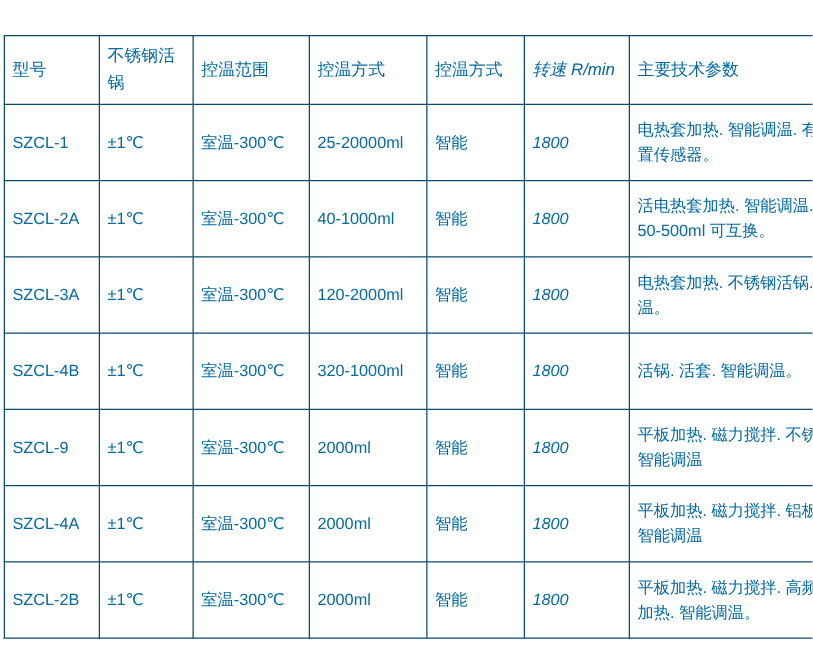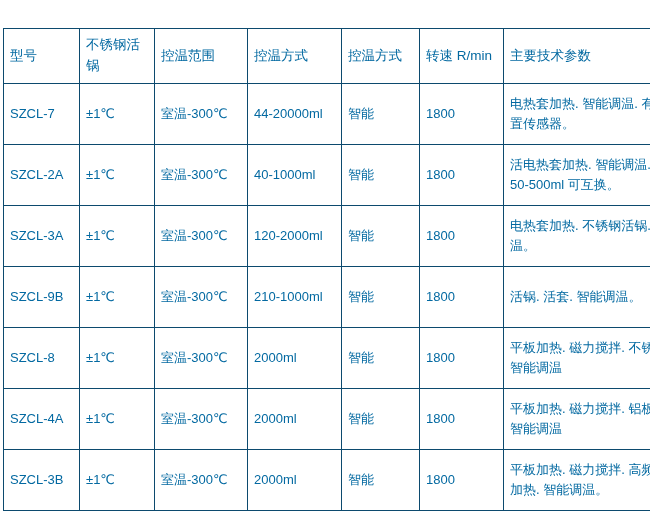--- a/index.html
+++ b/index.html
@@ -40,21 +40,21 @@
     padding-bottom: 4px;
   }
   tr.body-row td {
     height: 52px;
   }
   td.c-model      { width: 64px; }
   td.c-accuracy   { width: 63px; }
   td.c-range      { width: 81px; border-radius: 26px; }
   td.c-capacity   { width: 82px; }
   td.c-mode       { width: 66px; }
-  td.c-speed      { width: 72px; }
+  td.c-speed      { width: 72px; font-style: italic; }
   td.c-params     { width: 216px; }
 
   td.c-params {
     padding-left: 7px;
   }
   .params-line {
     display: block;
   }
 </style>
 </head>
@@ -67,24 +67,24 @@
         <td class="c-model">型号</td>
         <td class="c-accuracy">不锈钢活锅</td>
         <td class="c-range">控温范围</td>
         <td class="c-capacity">控温方式</td>
         <td class="c-mode">控温方式</td>
         <td class="c-speed">转速 R/min</td>
         <td class="c-params">主要技术参数</td>
       </tr>
 
       <tr class="body-row">
-        <td class="c-model">SZCL-7</td>
+        <td class="c-model">SZCL-1</td>
         <td class="c-accuracy">±1℃</td>
         <td class="c-range">室温-300℃</td>
-        <td class="c-capacity">44-20000ml</td>
+        <td class="c-capacity">25-20000ml</td>
         <td class="c-mode">智能</td>
         <td class="c-speed">1800</td>
         <td class="c-params">
           <span class="params-line">电热套加热. 智能调温. 有内置外</span>
           <span class="params-line">置传感器。</span>
         </td>
       </tr>
 
       <tr class="body-row">
         <td class="c-model">SZCL-2A</td>
@@ -106,33 +106,33 @@
         <td class="c-capacity">120-2000ml</td>
         <td class="c-mode">智能</td>
         <td class="c-speed">1800</td>
         <td class="c-params">
           <span class="params-line">电热套加热. 不锈钢活锅. 智能调</span>
           <span class="params-line">温。</span>
         </td>
       </tr>
 
       <tr class="body-row">
-        <td class="c-model">SZCL-9B</td>
+        <td class="c-model">SZCL-4B</td>
         <td class="c-accuracy">±1℃</td>
         <td class="c-range">室温-300℃</td>
-        <td class="c-capacity">210-1000ml</td>
+        <td class="c-capacity">320-1000ml</td>
         <td class="c-mode">智能</td>
         <td class="c-speed">1800</td>
         <td class="c-params">
           <span class="params-line">活锅. 活套. 智能调温。</span>
         </td>
       </tr>
 
       <tr class="body-row">
-        <td class="c-model">SZCL-8</td>
+        <td class="c-model">SZCL-9</td>
         <td class="c-accuracy">±1℃</td>
         <td class="c-range">室温-300℃</td>
         <td class="c-capacity">2000ml</td>
         <td class="c-mode">智能</td>
         <td class="c-speed">1800</td>
         <td class="c-params">
           <span class="params-line">平板加热. 磁力搅拌. 不锈钢板面.</span>
           <span class="params-line">智能调温</span>
         </td>
       </tr>
@@ -144,21 +144,21 @@
         <td class="c-capacity">2000ml</td>
         <td class="c-mode">智能</td>
         <td class="c-speed">1800</td>
         <td class="c-params">
           <span class="params-line">平板加热. 磁力搅拌. 铝板板面.</span>
           <span class="params-line">智能调温</span>
         </td>
       </tr>
 
       <tr class="body-row">
-        <td class="c-model">SZCL-3B</td>
+        <td class="c-model">SZCL-2B</td>
         <td class="c-accuracy">±1℃</td>
         <td class="c-range">室温-300℃</td>
         <td class="c-capacity">2000ml</td>
         <td class="c-mode">智能</td>
         <td class="c-speed">1800</td>
         <td class="c-params">
           <span class="params-line">平板加热. 磁力搅拌. 高频红外线</span>
           <span class="params-line">加热. 智能调温。</span>
         </td>
       </tr>

